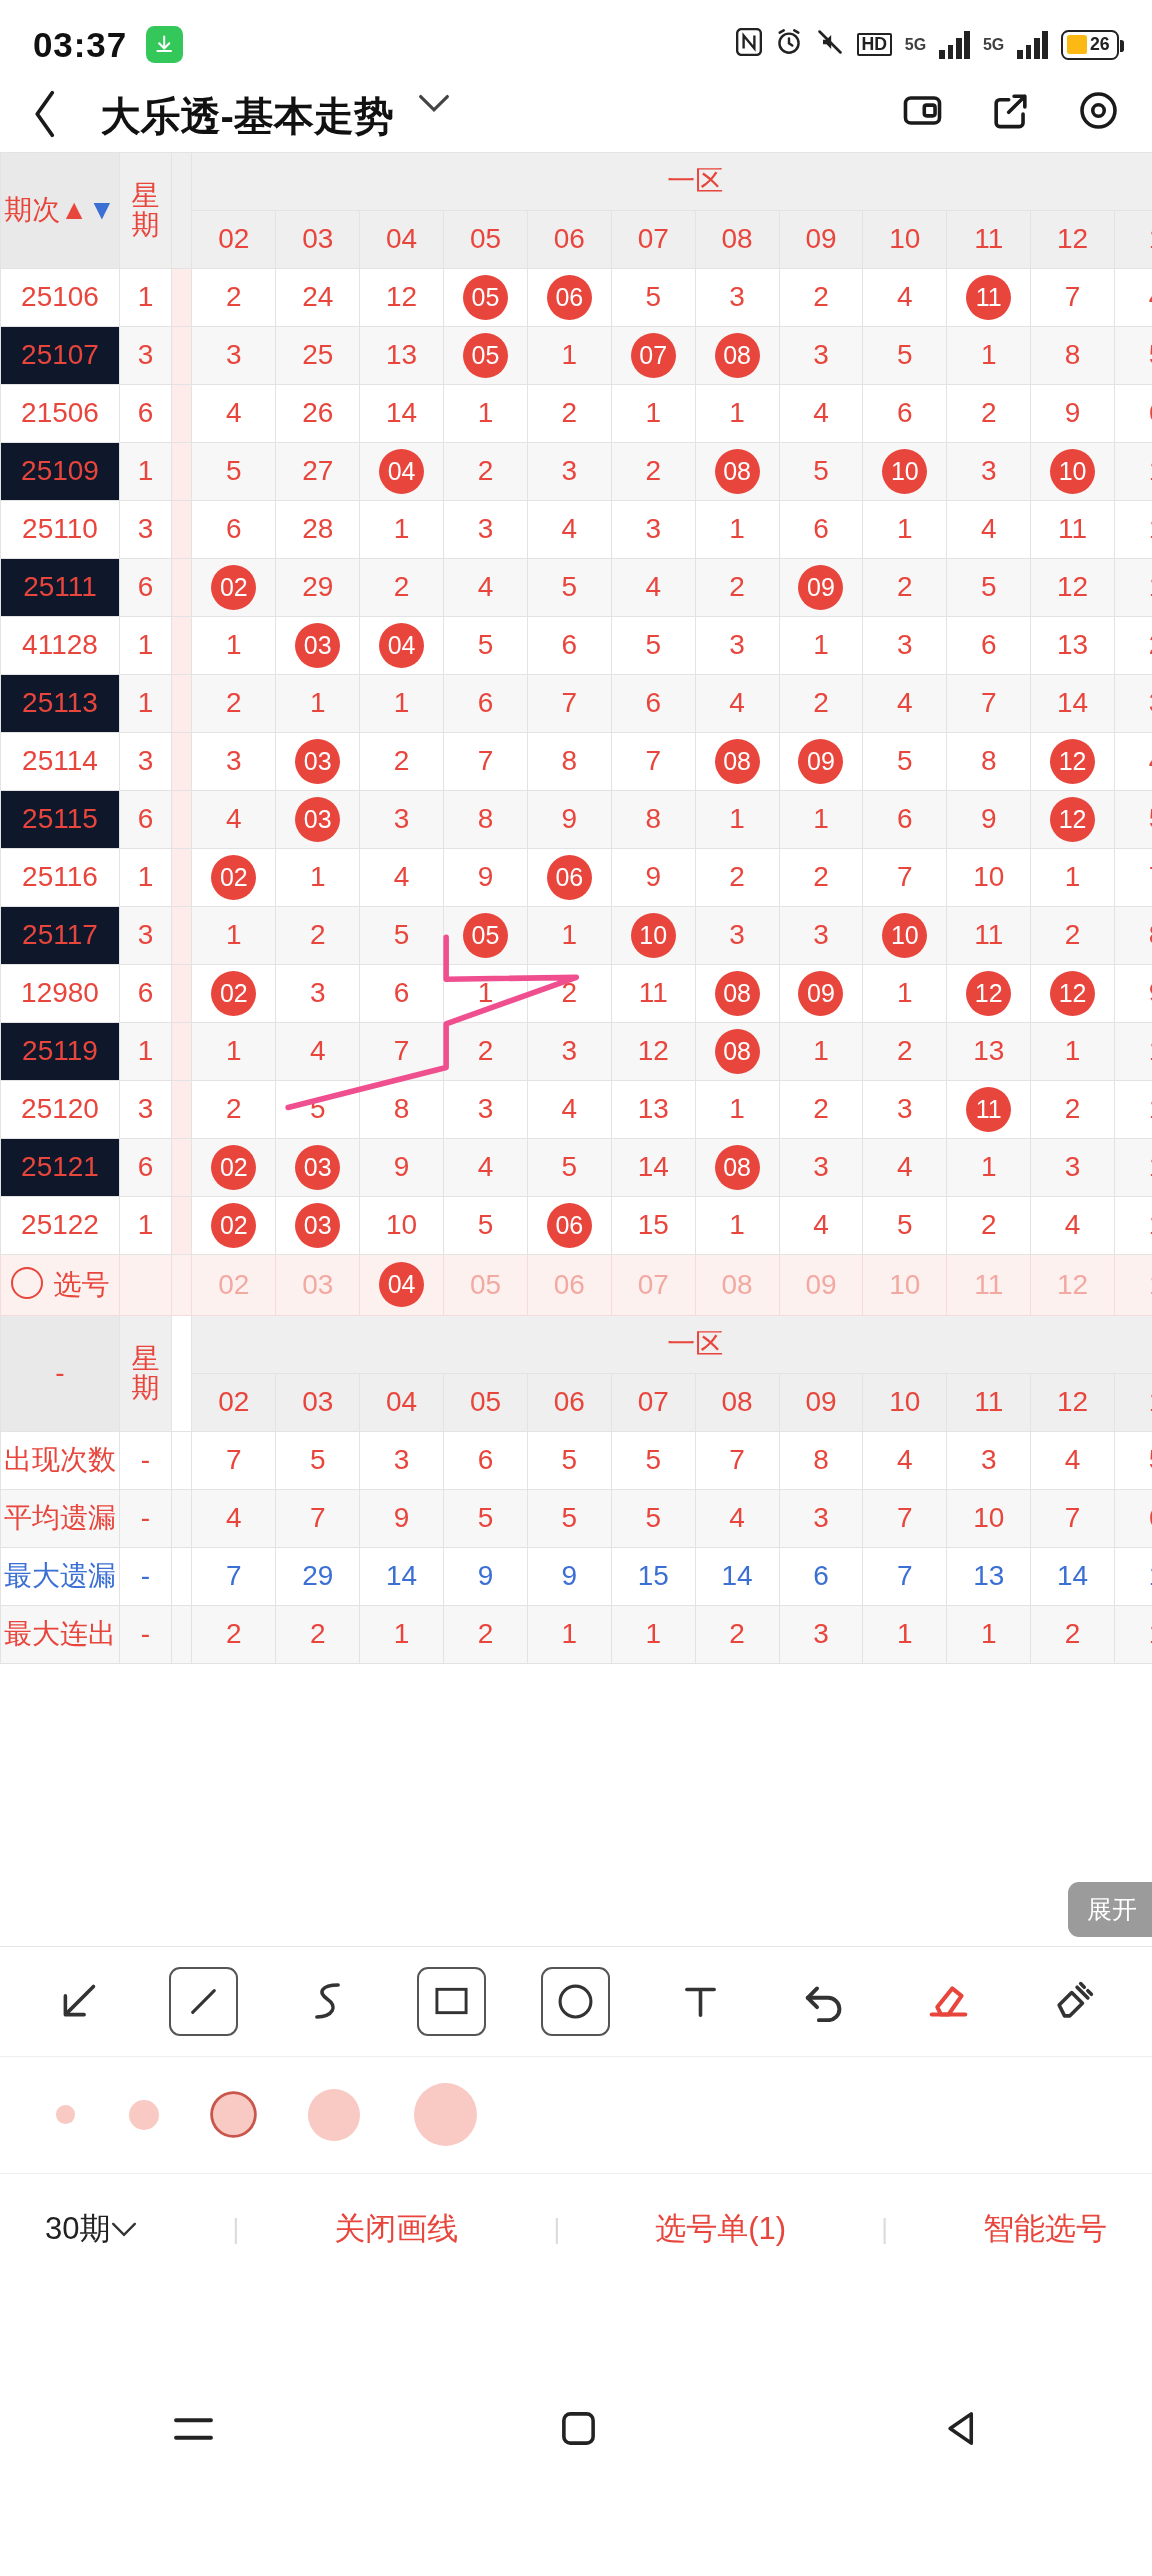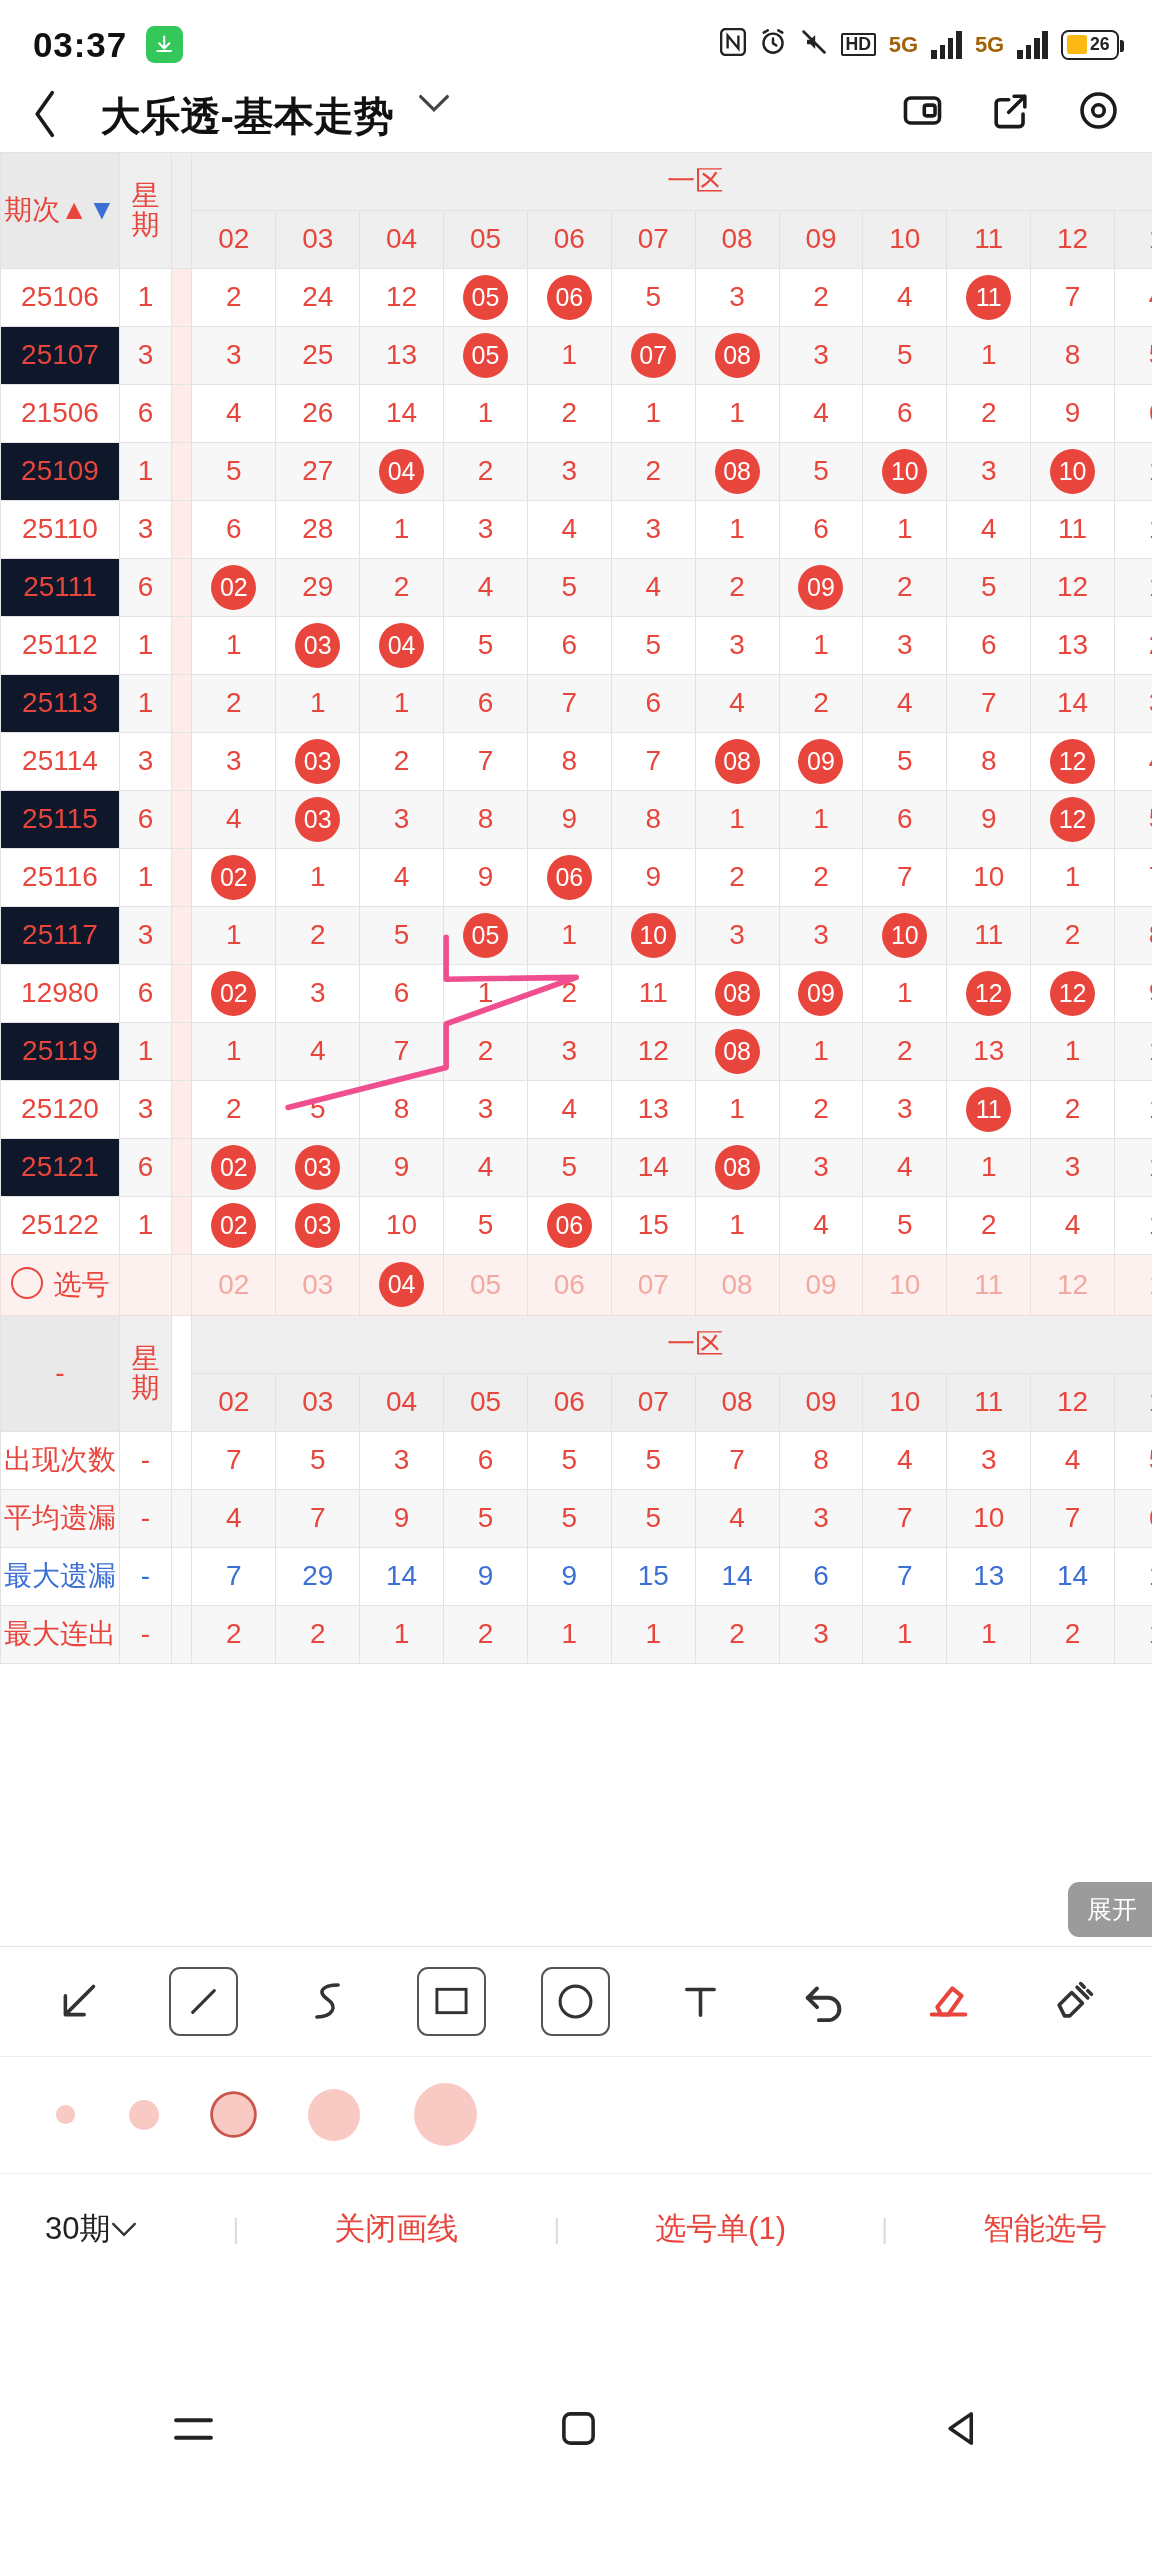--- a/index.html
+++ b/index.html
@@ -21,21 +21,21 @@
     margin-left: 18.6px; width: 37px; height: 37px; border-radius: 8.4px;
     background: #34c759; display: flex; align-items: center; justify-content: center;
     color: #fff; font-size: 22px; font-weight: bold;
   }
   .sb-right { margin-left: auto; display: flex; align-items: center; gap: 13px; }
   .sb-ico { font-size: 28px; color: #222; line-height: 1; }
   .sb-box {
     border: 2.8px solid #222; border-radius: 2px; font-size: 17.7px; font-weight: bold;
     padding: 0.9px 2.8px; color: #222; line-height: 1;
   }
-  .sb-5g { font-size: 22px; font-weight: bold; color: #a16207; }
+  .sb-5g { font-size: 16px; font-weight: bold; color: #404040; }
   .bars { display: inline-flex; align-items: flex-end; gap: 2.8px; height: 28px; }
   .bars i { width: 5.6px; background: #222; display: block; }
   .bars i:nth-child(1){height:8.4px}.bars i:nth-child(2){height:14px}
   .bars i:nth-child(3){height:20.4px}.bars i:nth-child(4){height:28px}
   .battery {
     width: 58px; height: 30px; border: 2.8px solid #222; border-radius: 7.4px;
     position: relative; display: flex; align-items: center; padding: 0 3.7px;
   }
   .battery:after {
     content: ""; position: absolute; right: -7.4px; top: 8.4px; width: 4.6px; height: 12px;
@@ -362,21 +362,21 @@
             <td class="num-col">5</td>
             <td class="num-col">4</td>
             <td class="num-col">2</td>
             <td class="num-col"><span class="ball">09</span></td>
             <td class="num-col">2</td>
             <td class="num-col">5</td>
             <td class="num-col">12</td>
             <td class="num-col">1</td>
           </tr>
           <tr>
-            <td class="period c-period">25112</td>
+            <td class="period c-period">41128</td>
             <td class="week c-week">1</td>
             <td class="c-gap gapcell"></td>
             <td class="num-col">1</td>
             <td class="num-col"><span class="ball">03</span></td>
             <td class="num-col"><span class="ball">04</span></td>
             <td class="num-col">5</td>
             <td class="num-col">6</td>
             <td class="num-col">5</td>
             <td class="num-col">3</td>
             <td class="num-col">1</td>

